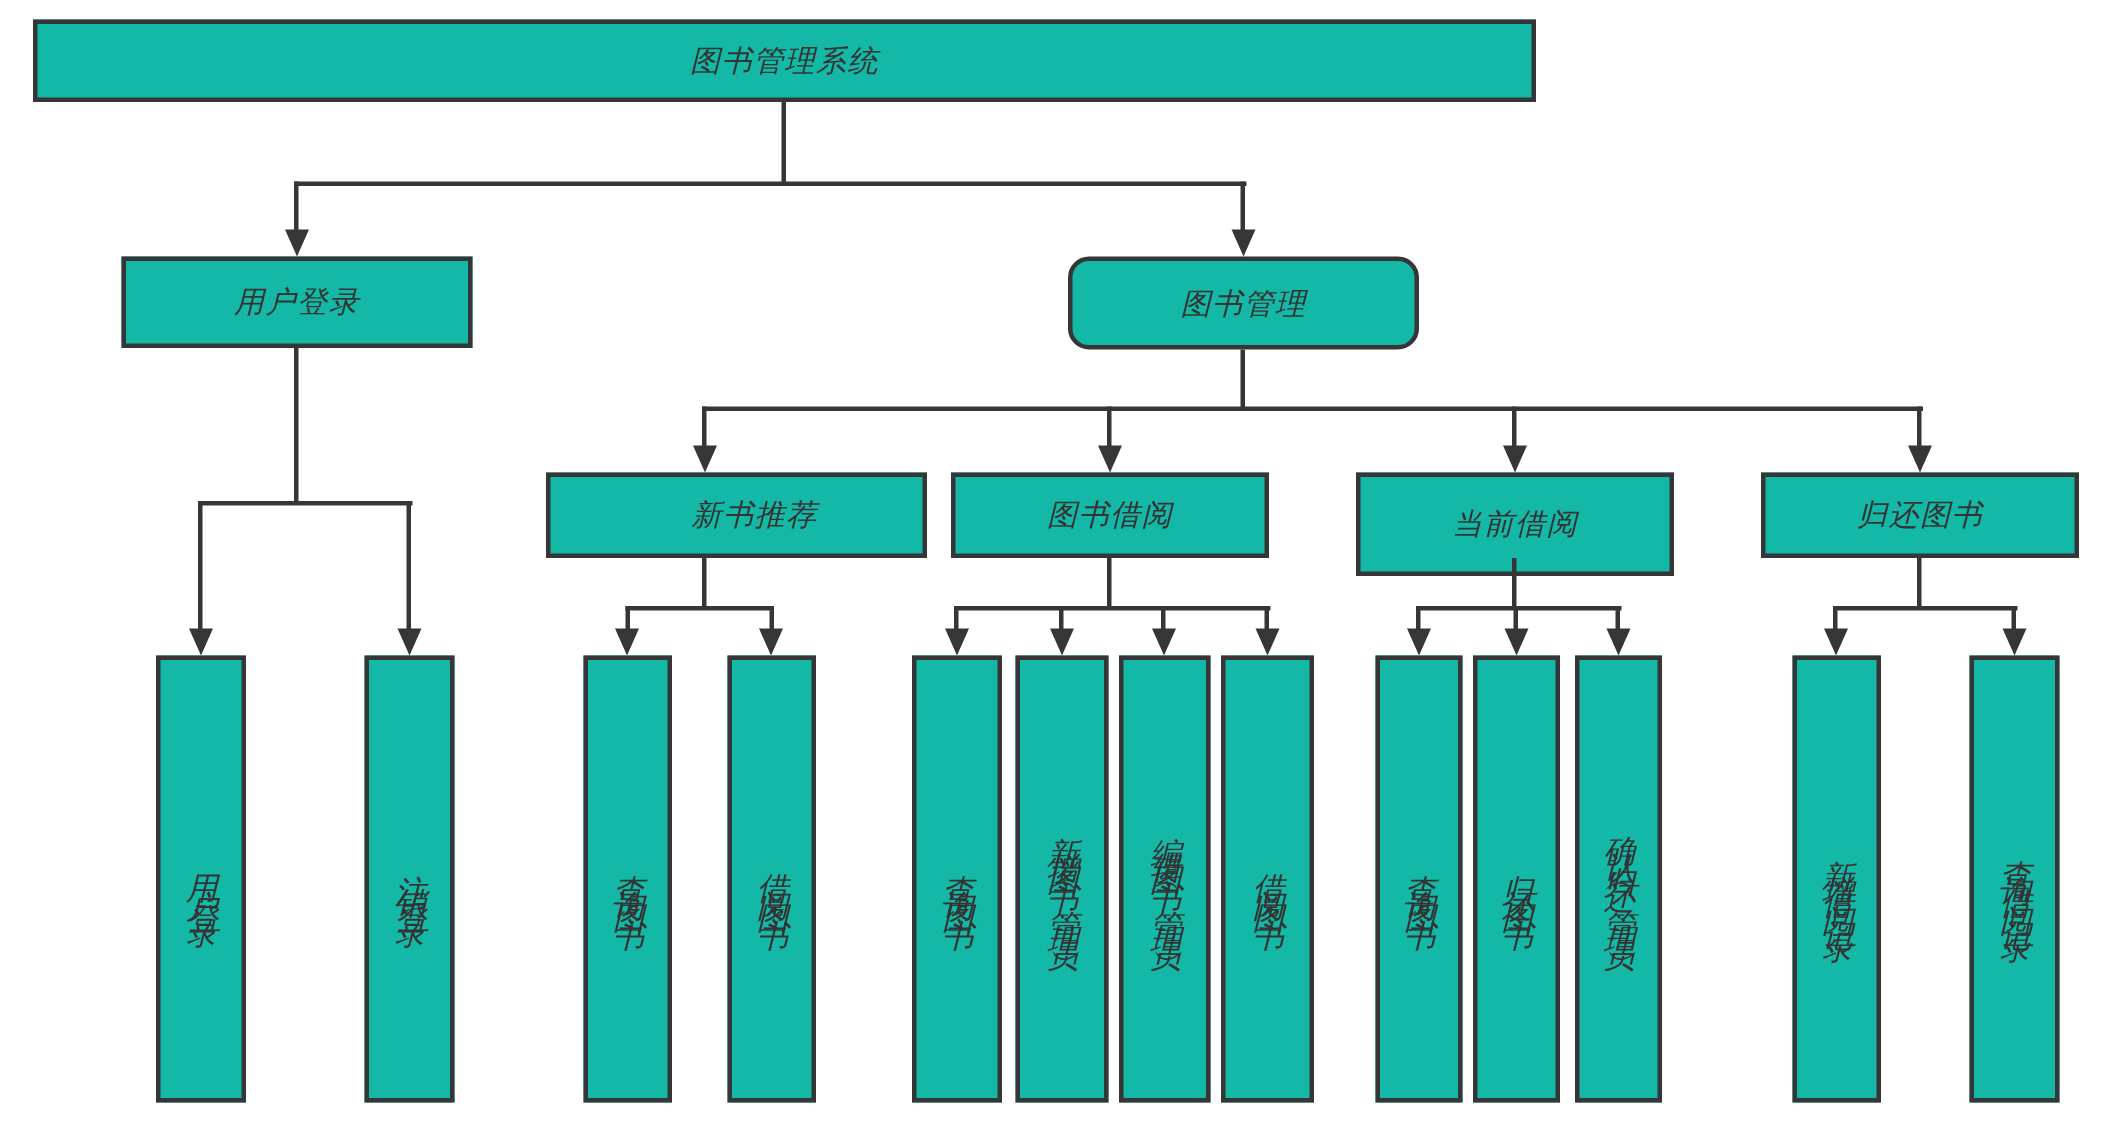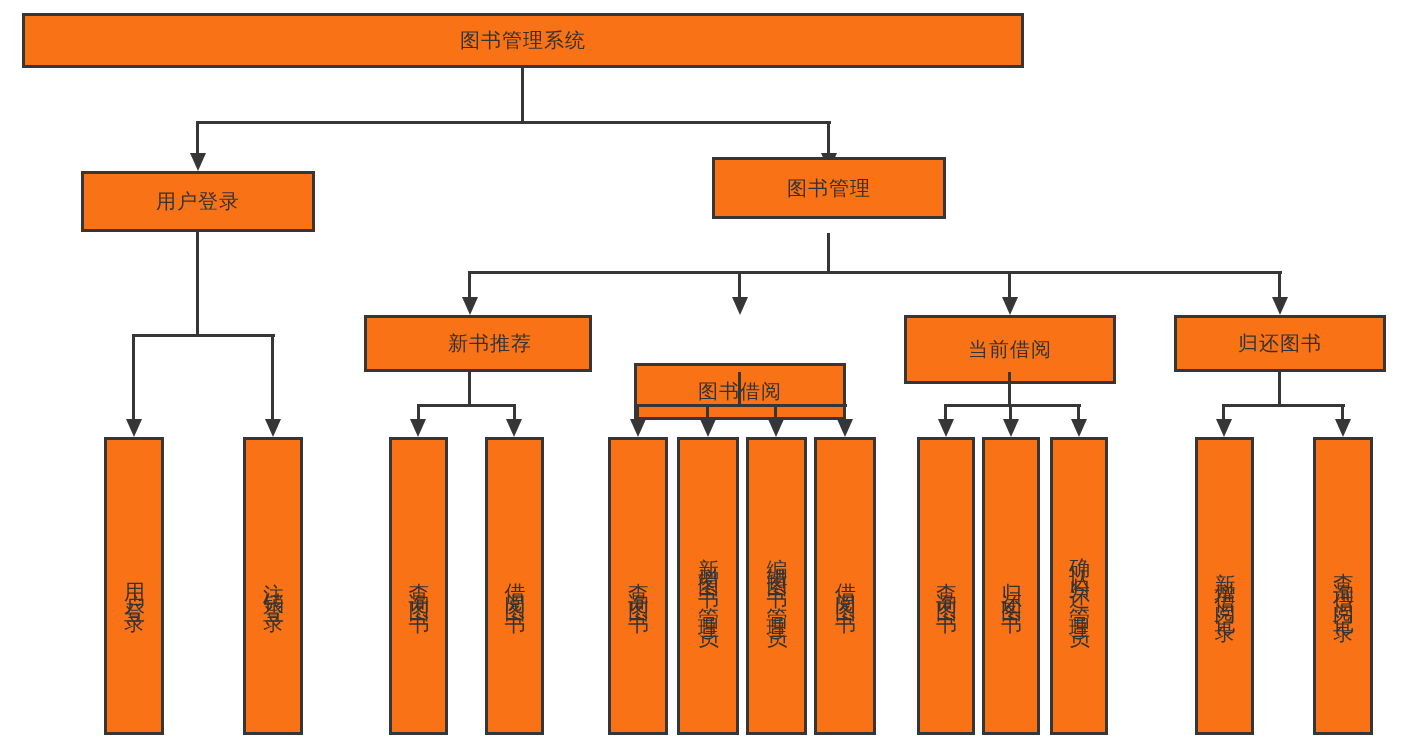--- a/index.html
+++ b/index.html
@@ -13,24 +13,25 @@
   body{font-family:"DejaVu Sans",sans-serif;}
   .canvas{
     position:relative;
     width:1405px;height:747px;
     background:var(--bg);
     overflow:hidden;
   }
   
   .node{
     position:absolute;
-    background:#f97316;
+    background:#14b8a6;
     border:3px solid var(--line);
     display:flex;align-items:center;justify-content:center;
     color:var(--text);
+    font-style:italic;
   }
   .hbox{font-size:20px;letter-spacing:1px;}
   .vbox{
     writing-mode:vertical-rl;
     text-orientation:mixed;
     font-size:21px;
     letter-spacing:10px;
     line-height:1;
     text-align:center;
   }
@@ -62,42 +63,42 @@
   <div class="node hbox" style="left:22px;top:13px;width:1002px;height:55px;">图书管理系统</div>
 
   <div class="vline" style="left:521px;top:68px;height:56px;"></div>
   <div class="hline" style="left:196px;top:121px;width:635px;"></div>
   <div class="vline" style="left:196px;top:121px;height:37px;"></div>
   <div class="arrow" style="left:190px;top:153px;"></div>
   <div class="vline" style="left:827px;top:121px;height:37px;"></div>
   <div class="arrow" style="left:821px;top:153px;"></div>
 
   <div class="node hbox" style="left:81px;top:171px;width:234px;height:61px;">用户登录</div>
-  <div class="node hbox" style="left:712px;top:157px;width:234px;height:62px;">图书管理</div>
+  <div class="node hbox" style="left:712px;top:171px;width:234px;height:62px;border-radius:14px;">图书管理</div>
 
   <div class="vline" style="left:196px;top:232px;height:104px;"></div>
   <div class="hline" style="left:132px;top:334px;width:143px;"></div>
   <div class="vline" style="left:132px;top:334px;height:87px;"></div>
   <div class="arrow" style="left:126px;top:419px;"></div>
   <div class="vline" style="left:271px;top:334px;height:87px;"></div>
   <div class="arrow" style="left:265px;top:419px;"></div>
 
   <div class="vline" style="left:827px;top:233px;height:41px;"></div>
   <div class="hline" style="left:468px;top:271px;width:814px;"></div>
   <div class="vline" style="left:468px;top:271px;height:28px;"></div>
   <div class="arrow" style="left:462px;top:297px;"></div>
   <div class="vline" style="left:738px;top:271px;height:28px;"></div>
   <div class="arrow" style="left:732px;top:297px;"></div>
   <div class="vline" style="left:1008px;top:271px;height:28px;"></div>
   <div class="arrow" style="left:1002px;top:297px;"></div>
   <div class="vline" style="left:1278px;top:271px;height:28px;"></div>
   <div class="arrow" style="left:1272px;top:297px;"></div>
 
-  <div class="node hbox" style="left:364px;top:315px;width:228px;height:57px;padding-left:24px;">新书推荐</div>
-  <div class="node hbox" style="left:634px;top:315px;width:212px;height:57px;margin-top:48px;">图书借阅</div>
+  <div class="node hbox" style="left:364px;top:315px;width:254px;height:57px;padding-left:24px;">新书推荐</div>
+  <div class="node hbox" style="left:634px;top:315px;width:212px;height:57px;">图书借阅</div>
   <div class="node hbox" style="left:904px;top:315px;width:212px;height:69px;">当前借阅</div>
   <div class="node hbox" style="left:1174px;top:315px;width:212px;height:57px;">归还图书</div>
 
   <div class="vline" style="left:468px;top:372px;height:34px;"></div>
   <div class="hline" style="left:417px;top:404px;width:99px;"></div>
   <div class="vline" style="left:417px;top:404px;height:18px;"></div>
   <div class="arrow" style="left:410px;top:419px;"></div>
   <div class="vline" style="left:513px;top:404px;height:18px;"></div>
   <div class="arrow" style="left:506px;top:419px;"></div>
 

